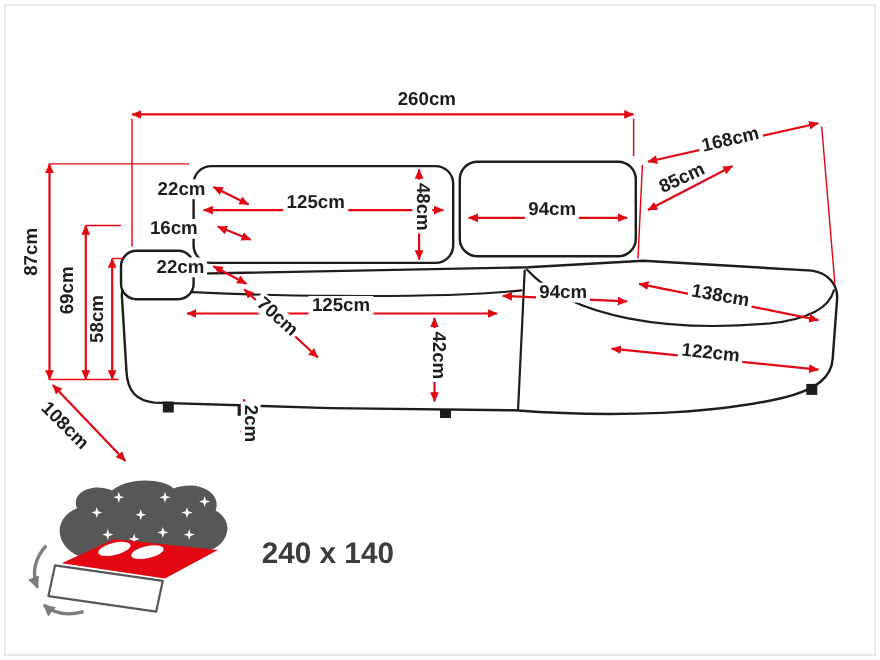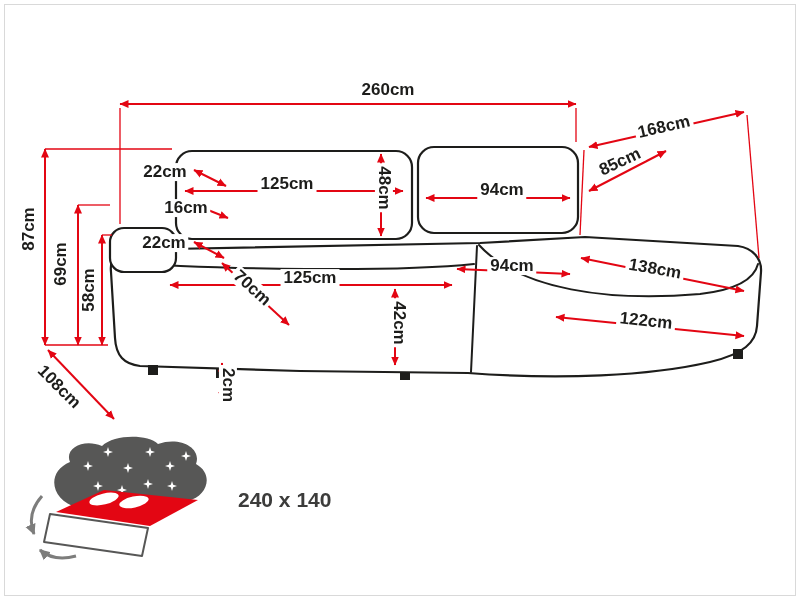--- a/index.html
+++ b/index.html
@@ -23,21 +23,21 @@
 
   
   .dim {
     position:absolute; background:#ffffff; color:#1d1d1b;
     font-weight:700; font-size:17px; line-height:1.05;
     padding:0 3px; white-space:nowrap;
     transform:translate(-50%,-50%);
   }
   .bedsize {
     position:absolute; left:238px; top:488px;
-    font-weight:700; font-size:21px; color:#3c3c3b; white-space:nowrap;
+    font-weight:700; font-size:27px; color:#3c3c3b; white-space:nowrap;
   }
 </style>
 </head>
 <body>
 
 <div class="frame"></div>
 
 <svg class="draw" width="800" height="600" viewBox="0 0 800 600">
   <defs>
     <marker id="ar" viewBox="0 0 10 10" refX="8.5" refY="5" markerWidth="5" markerHeight="5" orient="auto-start-reverse">
@@ -147,21 +147,21 @@
   </g>
 </svg>
 
 <div class="dim" style="left:388px;top:90px">260cm</div>
 <div class="dim" style="left:664px;top:127px;transform:translate(-50%,-50%) rotate(-13deg)">168cm</div>
 <div class="dim" style="left:29px;top:229px;transform:translate(-50%,-50%) rotate(-90deg)">87cm</div>
 <div class="dim" style="left:61px;top:264px;transform:translate(-50%,-50%) rotate(-90deg)">69cm</div>
 <div class="dim" style="left:89px;top:290px;transform:translate(-50%,-50%) rotate(-90deg)">58cm</div>
 <div class="dim" style="left:59px;top:387px;transform:translate(-50%,-50%) rotate(45deg)">108cm</div>
 <div class="dim" style="left:165px;top:172px">22cm</div>
-<div class="dim" style="left:186px;top:208px">16cm</div>
+<div class="dim" style="left:158px;top:208px">16cm</div>
 <div class="dim" style="left:164px;top:243px">22cm</div>
 <div class="dim" style="left:287px;top:184px">125cm</div>
 <div class="dim" style="left:384px;top:188px;transform:translate(-50%,-50%) rotate(90deg)">48cm</div>
 <div class="dim" style="left:502px;top:190px">94cm</div>
 <div class="dim" style="left:620px;top:162px;transform:translate(-50%,-50%) rotate(-25deg)">85cm</div>
 <div class="dim" style="left:252px;top:288px;transform:translate(-50%,-50%) rotate(42deg)">70cm</div>
 <div class="dim" style="left:310px;top:278px">125cm</div>
 <div class="dim" style="left:512px;top:266px">94cm</div>
 <div class="dim" style="left:655px;top:269px;transform:translate(-50%,-50%) rotate(10deg)">138cm</div>
 <div class="dim" style="left:399px;top:323px;transform:translate(-50%,-50%) rotate(90deg)">42cm</div>

